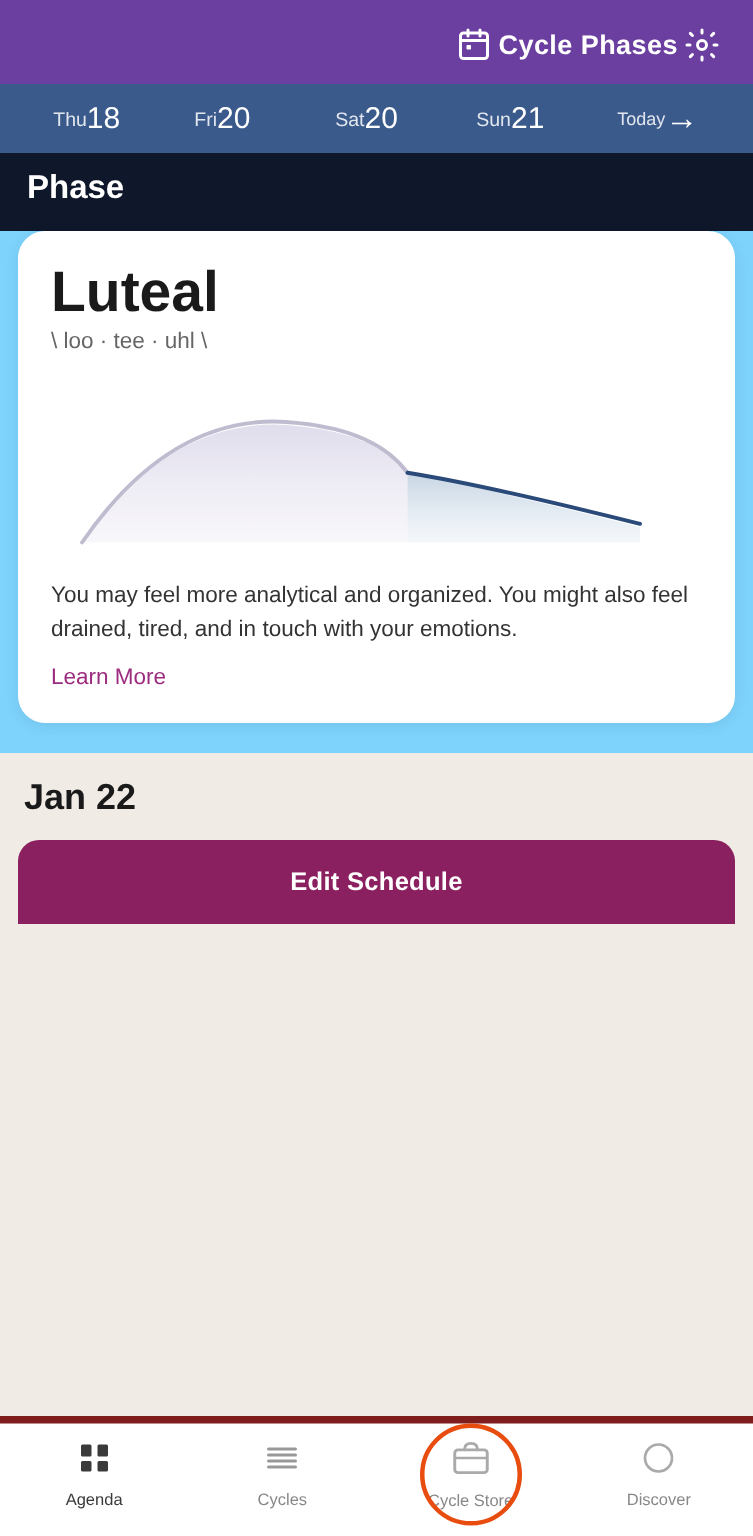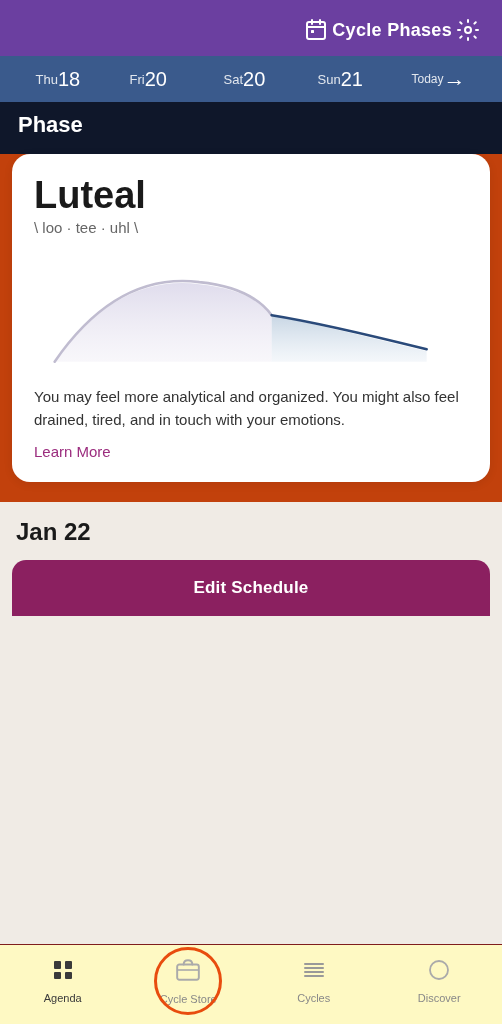--- a/index.html
+++ b/index.html
@@ -191,22 +191,22 @@
       cursor: pointer;
       letter-spacing: 0.2px;
     }
 
     
     .bottom-nav {
       position: absolute;
       bottom: 0;
       left: 0;
       right: 0;
-      background: #fef9c3;
-      border-top: 1px solid #7f1d1d;
+      background: #ffffff;
+      border-top: 5px solid #7f1d1d;
       display: flex;
       align-items: center;
       justify-content: space-around;
       padding: 8px 0 16px;
       height: 80px;
     }
     .nav-item {
       display: flex;
       flex-direction: column;
       align-items: center;
@@ -293,21 +293,21 @@
   <div class="date-item today">
     <span class="day-name">Today</span>
     <span class="day-arrow" style="font-size:22px;font-weight:600;">→</span>
   </div>
 </div>
 
 <div class="phase-section">
   <span class="phase-label">Phase</span>
 </div>
 
-<div style="background:#c2410c; padding: 0 0 20px 0;">
+<div style="background:#7dd3fc; padding: 0 0 20px 0;">
   <div class="phase-card">
     <div class="phase-name">Luteal</div>
     <div class="phase-pronunciation">\ loo · tee · uhl \</div>
 
     <div class="phase-chart">
       <svg class="chart-svg" viewBox="0 0 420 110" xmlns="http://www.w3.org/2000/svg">
 
         <defs>
           <linearGradient id="hillGrad" x1="0" y1="0" x2="0" y2="1">
             <stop offset="0%" stop-color="#d8d4e8" stop-opacity="0.8"></stop>
@@ -348,45 +348,45 @@
       <svg width="24" height="24" viewBox="0 0 24 24" fill="none">
         <rect x="3" y="3" width="7" height="8" rx="1" fill="#3a3a3a"></rect>
         <rect x="14" y="3" width="7" height="8" rx="1" fill="#3a3a3a"></rect>
         <rect x="3" y="14" width="7" height="7" rx="1" fill="#3a3a3a"></rect>
         <rect x="14" y="14" width="7" height="7" rx="1" fill="#3a3a3a"></rect>
       </svg>
     </div>
     <span class="nav-label active">Agenda</span>
   </div>
 
+  <div class="nav-item">
+    <div class="nav-icon">
+      <svg width="24" height="24" viewBox="0 0 24 24" fill="none">
+        <line x1="3" y1="6" x2="21" y2="6" stroke="#999" stroke-width="2" stroke-linecap="round"></line>
+        <line x1="3" y1="10" x2="21" y2="10" stroke="#999" stroke-width="2" stroke-linecap="round"></line>
+        <line x1="3" y1="14" x2="21" y2="14" stroke="#999" stroke-width="2" stroke-linecap="round"></line>
+        <line x1="3" y1="18" x2="21" y2="18" stroke="#999" stroke-width="2" stroke-linecap="round"></line>
+      </svg>
+    </div>
+    <span class="nav-label">Cycles</span>
+  </div>
+
   <div class="nav-item cycle-store-wrapper">
     <div class="cycle-store-ring"></div>
     <div class="nav-icon">
       <svg width="26" height="26" viewBox="0 0 24 24" fill="none">
         <rect x="2" y="7" width="20" height="14" rx="2" stroke="#aaa" stroke-width="1.8" fill="none"></rect>
         <path d="M8 7 Q8 3 12 3 Q16 3 16 7" stroke="#aaa" stroke-width="1.8" fill="none" stroke-linecap="round"></path>
         <line x1="2" y1="12" x2="22" y2="12" stroke="#aaa" stroke-width="1.5"></line>
       </svg>
     </div>
     <span class="nav-label">Cycle Store</span>
   </div>
 
   <div class="nav-item">
     <div class="nav-icon">
       <svg width="24" height="24" viewBox="0 0 24 24" fill="none">
-        <line x1="3" y1="6" x2="21" y2="6" stroke="#999" stroke-width="2" stroke-linecap="round"></line>
-        <line x1="3" y1="10" x2="21" y2="10" stroke="#999" stroke-width="2" stroke-linecap="round"></line>
-        <line x1="3" y1="14" x2="21" y2="14" stroke="#999" stroke-width="2" stroke-linecap="round"></line>
-        <line x1="3" y1="18" x2="21" y2="18" stroke="#999" stroke-width="2" stroke-linecap="round"></line>
-      </svg>
-    </div>
-    <span class="nav-label">Cycles</span>
-  </div>
-
-  <div class="nav-item">
-    <div class="nav-icon">
-      <svg width="24" height="24" viewBox="0 0 24 24" fill="none">
         <circle cx="12" cy="12" r="9" stroke="#aaa" stroke-width="1.8" fill="none"></circle>
       </svg>
     </div>
     <span class="nav-label">Discover</span>
   </div>
 </div>
 
 </body></html>

